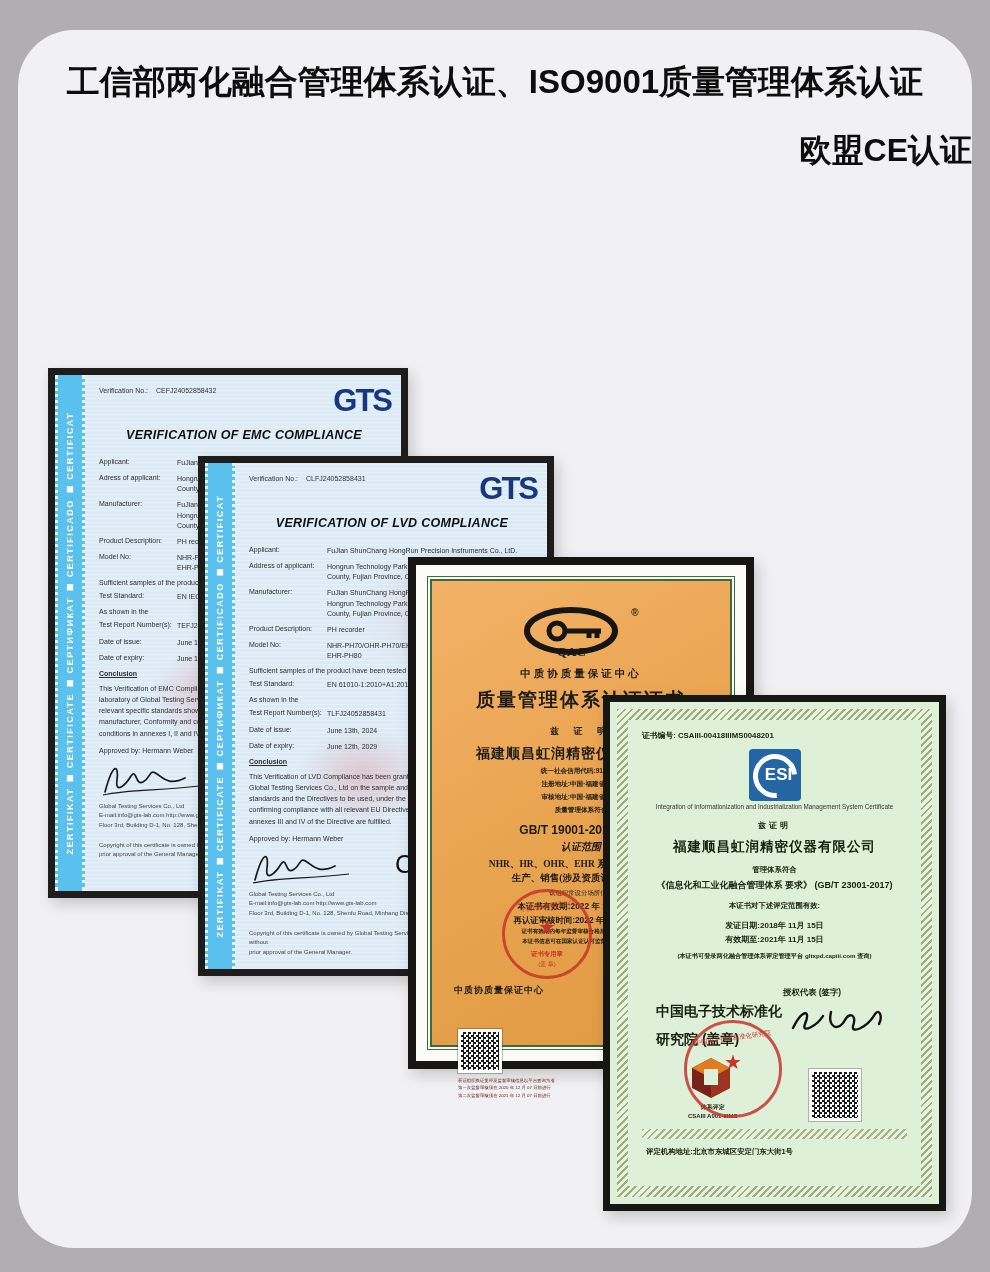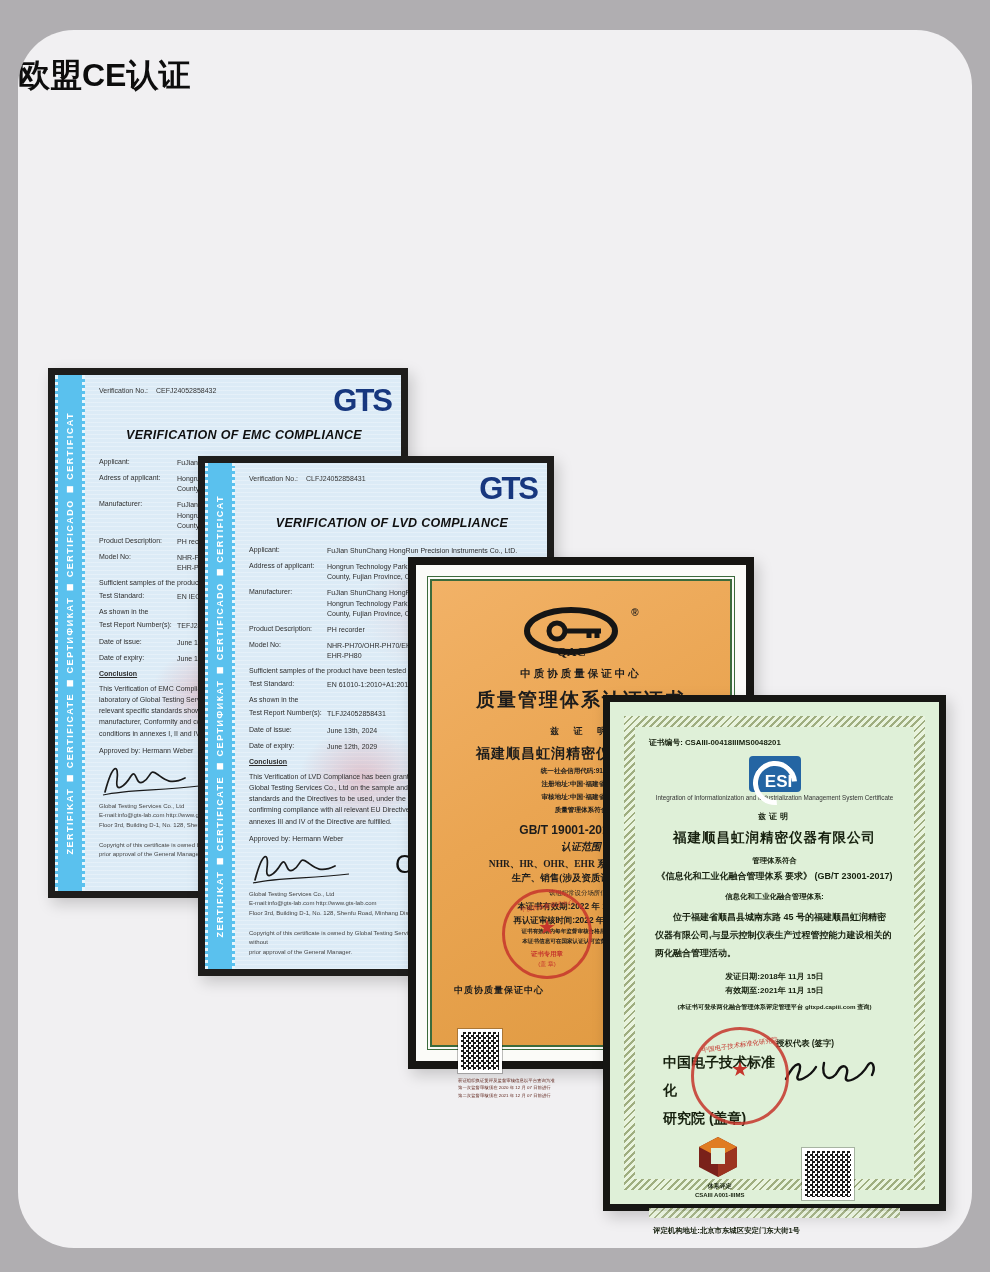--- a/index.html
+++ b/index.html
@@ -5,21 +5,21 @@
   html,body{margin:0;padding:0;}
   body{width:990px;height:1272px;background:#b0aeb1;position:relative;overflow:hidden;
        font-family:"Liberation Sans",sans-serif;}
   .panel{position:absolute;left:18px;top:30px;width:954px;height:1218px;background:#f1f0f2;
          border-radius:56px;overflow:hidden;}
   
   .hero-title{margin-top:74px;text-align:center;font-size:101px;line-height:1.05;font-weight:900;
          letter-spacing:1px;background:linear-gradient(180deg,#050505 12%,#3c3c3c 55%,#7b7b7b 100%);
          -webkit-background-clip:text;background-clip:text;color:transparent;}
   .hero-sub1{margin-top:30px;text-align:center;font-size:33px;font-weight:600;color:#0d0d0d;}
-  .hero-sub2{margin-top:24px;text-align:left;font-size:32px;font-weight:600;color:#0d0d0d;}
+  .hero-sub2{margin-top:24px;text-align:right;font-size:32px;font-weight:600;color:#0d0d0d;}
   
   .cert{position:absolute;box-shadow:4px 6px 14px rgba(0,0,0,.18);}
   
   .gts-frame{background:#1e1d1b;padding:7px;width:100%;height:100%;box-sizing:border-box;display:flex;}
   .gts-paper{flex:1;display:flex;background:
       radial-gradient(90px 70px at 46% 62%,rgba(222,105,115,.30),rgba(222,105,115,0) 70%),
       radial-gradient(120px 90px at 70% 30%,rgba(222,125,135,.16),rgba(222,125,135,0) 70%),
       repeating-linear-gradient(0deg,rgba(255,255,255,.28) 0 1px,rgba(0,0,0,0) 1px 4px),
       #dcebf6;overflow:hidden;}
   .band{width:24px;background:#5ac1ee;border-left:3px dotted rgba(255,255,255,.85);
@@ -74,27 +74,27 @@
   .qac-bottom{display:flex;justify-content:space-between;align-items:flex-end;margin-top:14px;padding:0 10px;}
   .qr{width:38px;height:38px;background:
         repeating-conic-gradient(#191919 0% 25%,#fff 0% 50%) 0 0/5px 5px;border:3px solid #fff;
         outline:1px solid rgba(0,0,0,.25);}
   .qac-tiny{font-size:4.4px;color:#5a1d14;text-align:left;line-height:1.7;margin-left:-60px;}
   .iaf{width:52px;height:34px;background:#17377e;border-radius:50%;display:flex;align-items:center;
         justify-content:center;color:#fff;font-weight:900;font-style:italic;font-size:15px;letter-spacing:.5px;
         border:2px solid #0e2a63;}
   
   .esi-frame{background:#161613;padding:7px;width:100%;height:100%;box-sizing:border-box;}
-  .esi-paper{background:#dff0d8;height:100%;box-sizing:border-box;padding:14px;}
+  .esi-paper{background:#dff0d8;height:100%;box-sizing:border-box;padding:7px;}
   .esi-guill{height:100%;box-sizing:border-box;border:11px solid;
         border-image:repeating-linear-gradient(135deg,#9fae80 0 2px,#e9f4de 2px 5px) 11;
         padding:10px 14px 6px 14px;position:relative;color:#17210f;text-align:center;}
   .esi-no{text-align:left;font-size:7.8px;font-weight:600;}
-  .esi-logo{margin:8px auto 0 auto;width:52px;height:36px;background:#2465a3;border-radius:4px;
-        position:relative;display:flex;align-items:flex-end;justify-content:center;}
+  .esi-logo{margin:8px auto 0 auto;width:52px;height:52px;background:#2465a3;border-radius:4px;
+        position:relative;display:flex;align-items:center;justify-content:center;}
   .esi-logo .c{position:absolute;left:4px;top:5px;width:34px;height:34px;border:5px solid #fff;
         border-radius:50%;border-right-color:transparent;transform:rotate(40deg);}
   .esi-logo .txt{position:relative;color:#fff;font-weight:900;font-size:17px;letter-spacing:0;margin-left:8px;}
   .esi-title{margin-top:10px;font-family:"Liberation Serif",serif;font-weight:bold;font-size:19.5px;letter-spacing:1px;}
   .esi-sub{margin-top:2px;font-size:6.3px;color:#333;}
   .esi-hereby{margin-top:10px;font-size:8px;font-weight:bold;letter-spacing:3px;}
   .esi-company{margin-top:7px;font-family:"Liberation Serif",serif;font-weight:bold;font-size:13.5px;letter-spacing:1px;}
   .esi-conform{margin-top:9px;font-size:7.4px;font-weight:600;}
   .esi-std{margin-top:4px;font-size:9px;font-weight:bold;}
   .esi-scope-intro{margin-top:9px;font-size:7.4px;font-weight:600;}
@@ -109,20 +109,21 @@
   .esi-divider{margin-top:8px;height:10px;background:repeating-linear-gradient(135deg,#9fae80 0 2px,#e9f4de 2px 5px);
         opacity:.9;}
   .esi-footer{margin-top:8px;text-align:left;font-size:7.4px;font-weight:600;padding-left:4px;}
   svg{display:block;}
 </style>
 </head>
 <body>
 
 <div class="panel">
 
+  <div class="hero-sub1">工信部两化融合管理体系认证、ISO9001质量管理体系认证</div>
   <div class="hero-sub2">欧盟CE认证</div>
 
   <div class="cert" style="left:30px;top:338px;width:360px;height:530px;z-index:1;">
     <div class="gts-frame">
       <div class="gts-paper">
         <div class="band">
           <span>ZERTIFIKAT ◼ CERTIFICATE ◼ СЕРТИФИКАТ ◼ CERTIFICADO ◼ CERTIFICAT</span>
         </div>
         <div class="gts-body">
           <div class="gts-logo">GTS</div>
@@ -345,22 +346,21 @@
       </div>
       <div class="esi-logo">
         <div class="c"></div>
         <div class="txt">ESI</div>
       </div>
       <div class="esi-sub">Integration of Informationization and Industrialization Management System Certificate</div>
       <div class="esi-hereby">兹证明</div>
       <div class="esi-company">福建顺昌虹润精密仪器有限公司</div>
       <div class="esi-conform">管理体系符合</div>
       <div class="esi-std">《信息化和工业化融合管理体系 要求》 (GB/T 23001-2017)</div>
-      <div class="esi-scope-intro">信息化和工业化融合管理体系:</div>
-      <div class="esi-scope">位于福建省顺昌县城南东路 45 号的福建顺昌虹润精密仪器有限公司,与显示控制仪表生产过程管控能力建设相关的两化融合管理活动。</div>
+      <div class="esi-scope-intro">本证书对下述评定范围有效:</div>
       <div class="esi-dates">发证日期:2018年 11月 15日
 有效期至:2021年 11月 15日</div>
       <div class="esi-query">(本证书可登录两化融合管理体系评定管理平台 gltxpd.capiii.com 查询)</div>
       <div class="esi-issuer-row">
         <div class="esi-issuer">中国电子技术标准化
 研究院       (盖章)</div>
         <div>
           <div class="esi-auth">授权代表 (签字)</div>
           <svg width="110" height="44" viewBox="0 0 110 44">
             <path d="M10 30 C20 10 28 12 22 26 C18 36 34 28 40 18 M48 14 C44 30 56 34 62 22 C66 14 74 16 70 28 C68 36 84 30 92 16 C96 10 100 18 96 26" stroke="#111" stroke-width="2.4" fill="none" stroke-linecap="round"></path>

